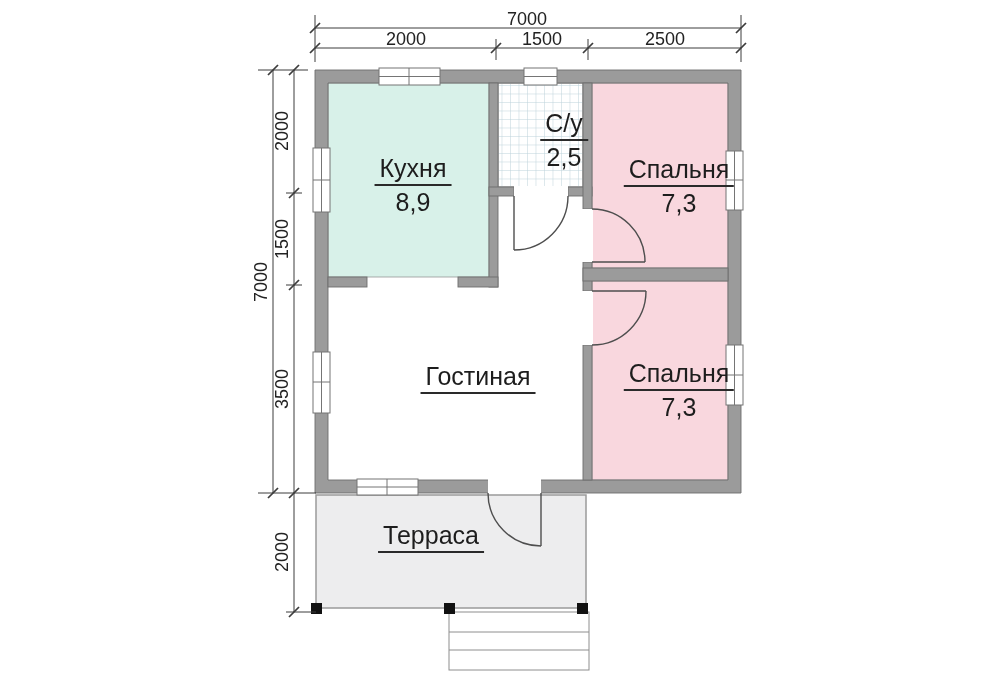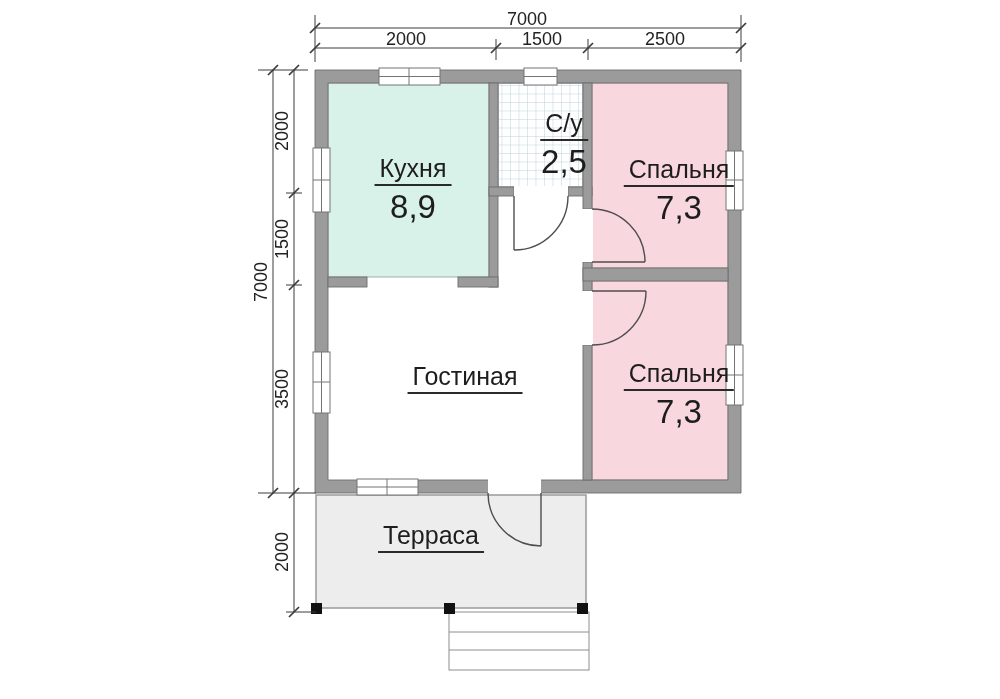--- a/index.html
+++ b/index.html
@@ -9,21 +9,21 @@
   }
   .canvas svg{position:absolute;left:0;top:0;}
   .room-label{
     position:absolute;transform:translateX(-50%);text-align:center;
     color:#1d1d1d;line-height:1.08;white-space:nowrap;padding-left:44px;
   }
   .room-name{
     display:inline-block;font-size:25px;padding:0 5px 2px 5px;
     border-bottom:2px solid #2a2a2a;
   }
-  .room-area{font-size:33px;margin-top:3px;}
+  .room-area{font-size:25px;margin-top:3px;}
   .dim{
     position:absolute;color:#222;font-size:18px;white-space:nowrap;
   }
   .dim.h{transform:translate(-50%,-50%);}
   .dim.v{transform:translate(-50%,-50%) rotate(-90deg);}
 </style>
 </head>
 <body>
 
 <div class="canvas">
@@ -186,21 +186,21 @@
   <div class="room-label" style="left:657px;top:156px">
     <div class="room-name">Спальня</div>
     <div class="room-area">7,3</div>
   </div>
 
   <div class="room-label" style="left:657px;top:360px">
     <div class="room-name">Спальня</div>
     <div class="room-area">7,3</div>
   </div>
 
-  <div class="room-label" style="left:443px;top:363px">
+  <div class="room-label" style="left:456px;top:363px">
     <div class="room-name">Гостиная</div>
   </div>
 
   <div class="room-label" style="left:409px;top:522px">
     <div class="room-name">Терраса</div>
   </div>
 
 </div>
 
 </body></html>

